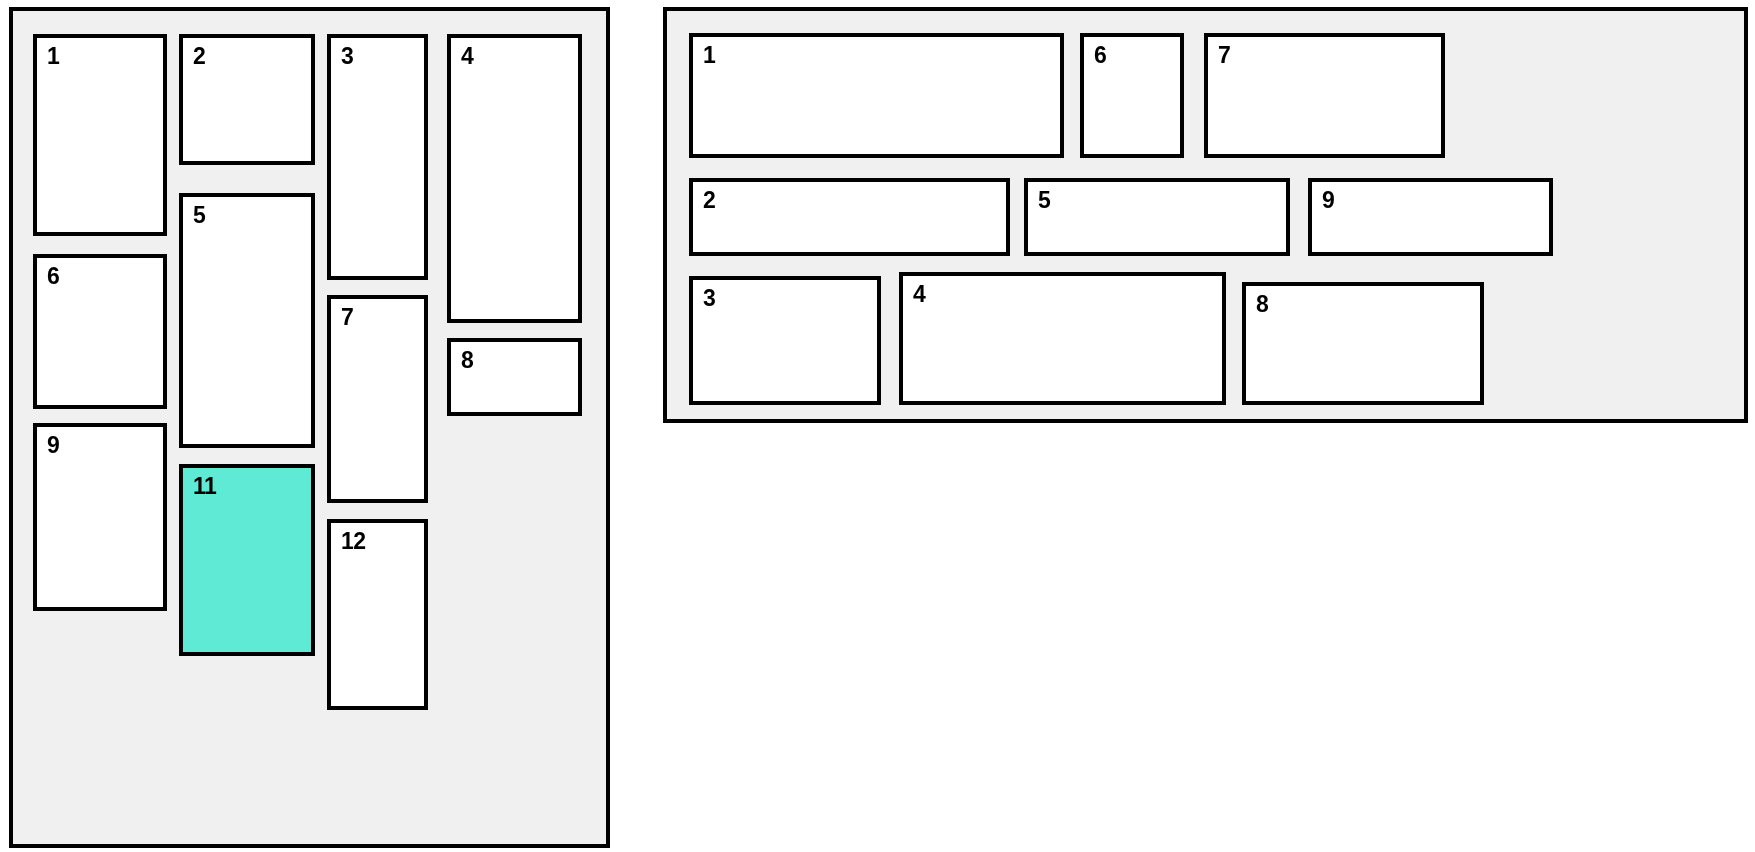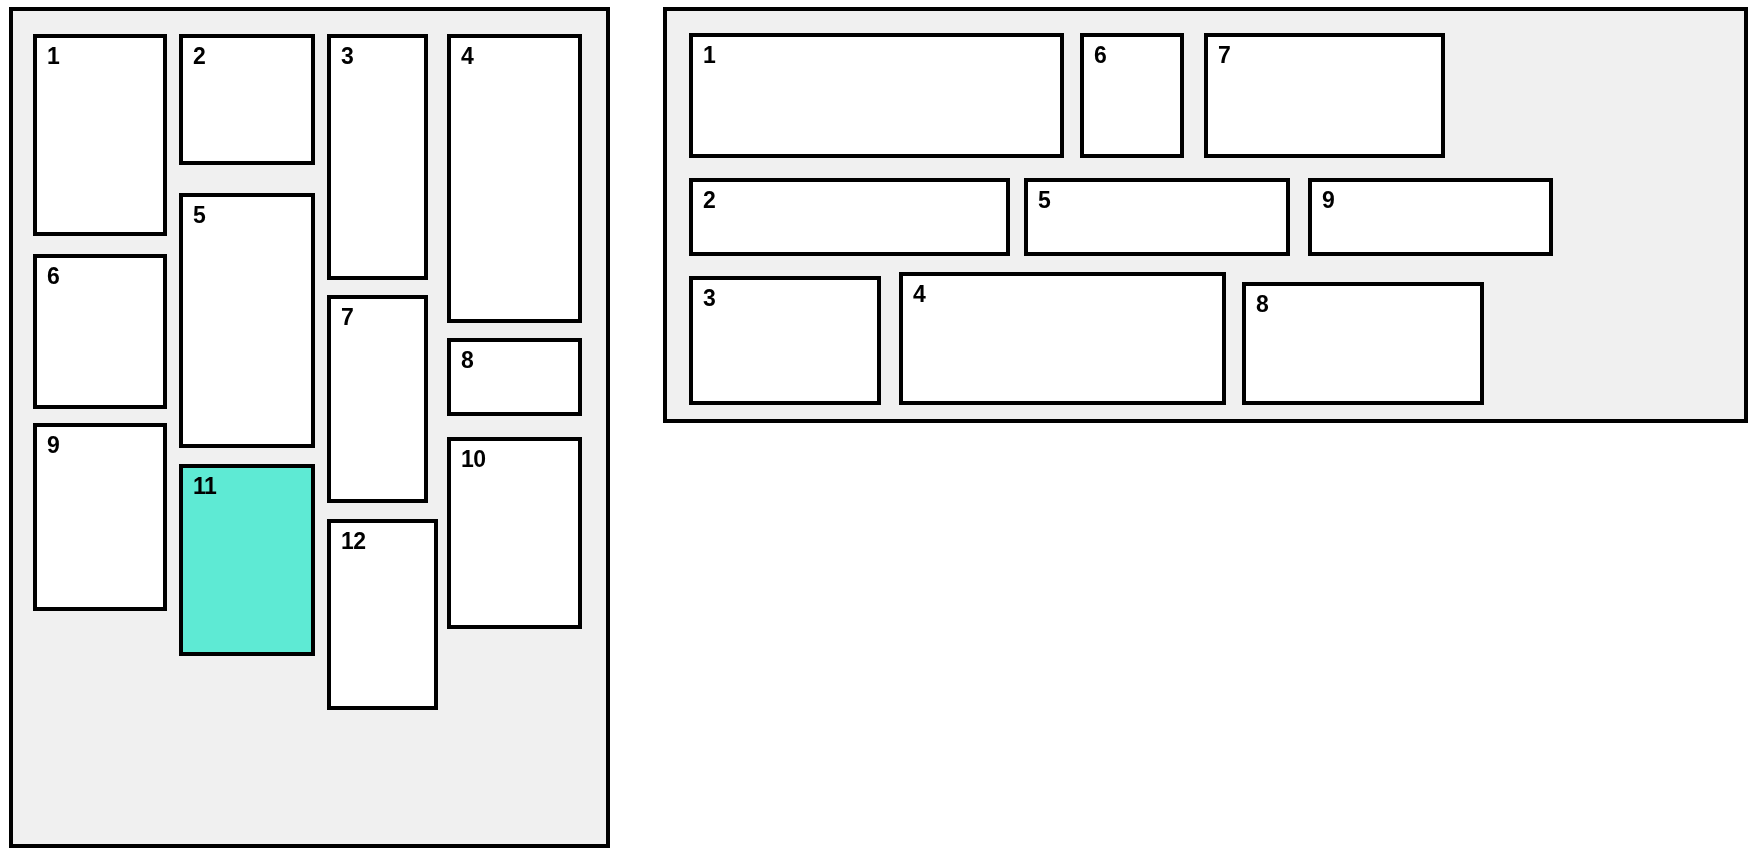--- a/index.html
+++ b/index.html
@@ -70,27 +70,24 @@
       </div>
       <div class="cell" style="left: 314px; top: 284px; width: 101px; height: 208px; background: rgb(255, 255, 255); border-width: 4px; border-color: rgb(0, 0, 0);">
         <span class="cell-label" style="font-size: 23px; font-weight: bold; color: rgb(0, 0, 0);">7</span>
       </div>
       <div class="cell" style="left: 434px; top: 327px; width: 135px; height: 78px; background: rgb(255, 255, 255); border-width: 4px; border-color: rgb(0, 0, 0);">
         <span class="cell-label" style="font-size: 23px; font-weight: bold; color: rgb(0, 0, 0);">8</span>
       </div>
       <div class="cell" style="left: 20px; top: 412px; width: 134px; height: 188px; background: rgb(255, 255, 255); border-width: 4px; border-color: rgb(0, 0, 0);">
         <span class="cell-label" style="font-size: 23px; font-weight: bold; color: rgb(0, 0, 0);">9</span>
       </div>
-      <div class="cell" style="left: 434px; top: 426px; width: 135px; height: 192px; background: rgb(255, 255, 255); border-width: 4px; border-color: rgb(0, 0, 0);">
-        <span class="cell-label" style="font-size: 23px; font-weight: bold; color: rgb(0, 0, 0);">10</span>
-      </div>
       <div class="cell" style="left: 166px; top: 453px; width: 136px; height: 192px; background: #5eead4; border-width: 4px; border-color: rgb(0, 0, 0);">
         <span class="cell-label" style="font-size: 23px; font-weight: bold; color: rgb(0, 0, 0);">11</span>
       </div>
-      <div class="cell" style="left: 314px; top: 508px; width: 111px; height: 191px; background: rgb(255, 255, 255); border-width: 4px; border-color: rgb(0, 0, 0);">
+      <div class="cell" style="left: 314px; top: 508px; width: 101px; height: 191px; background: rgb(255, 255, 255); border-width: 4px; border-color: rgb(0, 0, 0);">
         <span class="cell-label" style="font-size: 23px; font-weight: bold; color: rgb(0, 0, 0);">12</span>
       </div>
     </div>
     <div class="panel" style="left: 663px; top: 7px; width: 1085px; height: 416px; background: rgb(240, 240, 240); border-width: 4px; border-color: rgb(0, 0, 0);">
       <div class="cell" style="left: 22px; top: 22px; width: 375px; height: 125px; background: rgb(255, 255, 255); border-width: 4px; border-color: rgb(0, 0, 0);">
         <span class="cell-label" style="font-size: 23px; font-weight: bold; color: rgb(0, 0, 0);">1</span>
       </div>
       <div class="cell" style="left: 413px; top: 22px; width: 104px; height: 125px; background: rgb(255, 255, 255); border-width: 4px; border-color: rgb(0, 0, 0);">
         <span class="cell-label" style="font-size: 23px; font-weight: bold; color: rgb(0, 0, 0);">6</span>
       </div>

